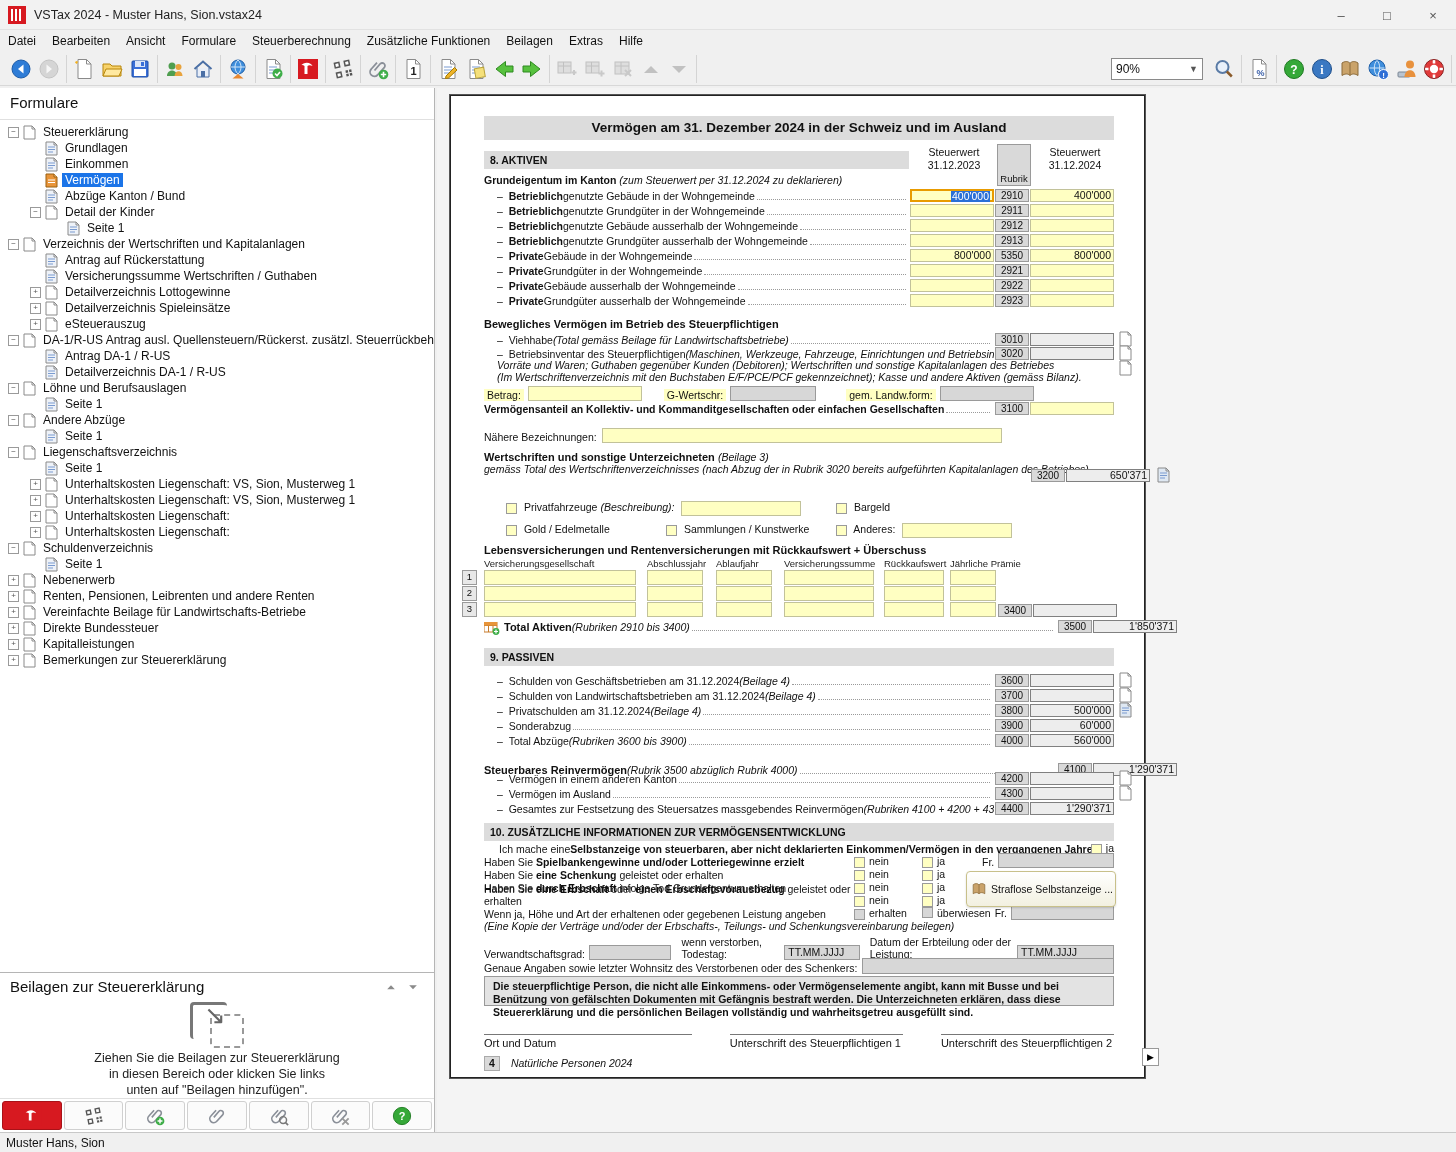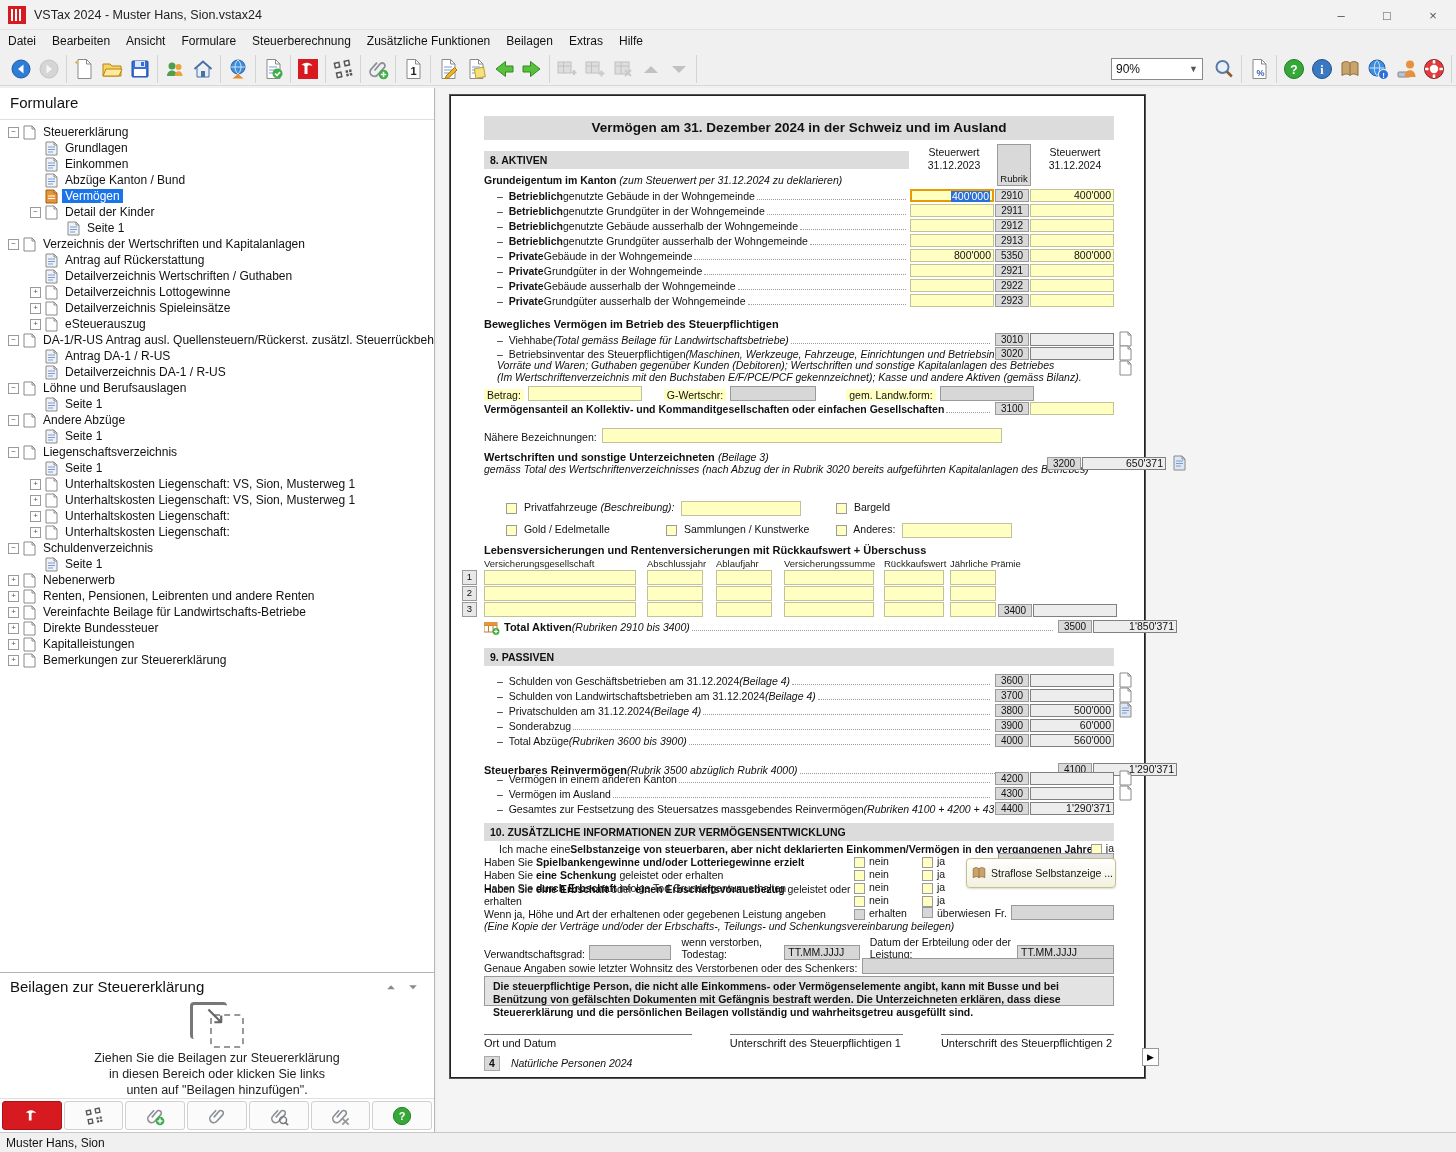--- a/index.html
+++ b/index.html
@@ -405,43 +405,43 @@
         <span class="noexp"></span>
         <span class="ticon">
           <svg width="13" height="15" viewBox="0 0 13 15">
             <path d="M1 1h8l3 3v10H1z" fill="#eef2f8" stroke="#8a8a8a"></path>
             <path d="M9 1v3h3" fill="none" stroke="#8a8a8a"></path>
             <path d="M3 6h7M3 8.5h7M3 11h5" stroke="#7a9bd0"></path>
           </svg>
         </span>
         <span class="tlabel">Einkommen</span>
       </div>
-      <div class="titem" style="padding-left: 30px;">
-        <span class="noexp"></span>
-        <span class="ticon">
-          <svg width="13" height="15" viewBox="0 0 13 15">
-            <path d="M1 1h8l3 3v10H1z" fill="#eef2f8" stroke="#8a8a8a"></path>
-            <path d="M9 1v3h3" fill="none" stroke="#8a8a8a"></path>
-            <path d="M3 6h7M3 8.5h7M3 11h5" stroke="#7a9bd0"></path>
-          </svg>
-        </span>
-        <span class="tlabel">Abzüge Kanton / Bund</span>
-      </div>
       <div class="titem sel" style="padding-left: 30px;">
         <span class="noexp"></span>
         <span class="ticon">
           <svg width="13" height="15" viewBox="0 0 13 15">
             <path d="M1 1h8l3 3v10H1z" fill="#e8953a" stroke="#9a6010"></path>
             <path d="M9 1v3h3" fill="#f5c88a" stroke="#9a6010"></path>
             <path d="M3 7h7M3 9.5h7" stroke="#fff"></path>
           </svg>
         </span>
         <span class="tlabel">Vermögen</span>
       </div>
       <div class="titem" style="padding-left: 30px;">
+        <span class="noexp"></span>
+        <span class="ticon">
+          <svg width="13" height="15" viewBox="0 0 13 15">
+            <path d="M1 1h8l3 3v10H1z" fill="#eef2f8" stroke="#8a8a8a"></path>
+            <path d="M9 1v3h3" fill="none" stroke="#8a8a8a"></path>
+            <path d="M3 6h7M3 8.5h7M3 11h5" stroke="#7a9bd0"></path>
+          </svg>
+        </span>
+        <span class="tlabel">Abzüge Kanton / Bund</span>
+      </div>
+      <div class="titem" style="padding-left: 30px;">
         <span class="exp">−</span>
         <span class="ticon">
           <svg width="13" height="15" viewBox="0 0 13 15">
             <path d="M1 1h8l3 3v10H1z" fill="#fff" stroke="#8a8a8a"></path>
             <path d="M9 1v3h3" fill="none" stroke="#8a8a8a"></path>
           </svg>
         </span>
         <span class="tlabel">Detail der Kinder</span>
       </div>
       <div class="titem" style="padding-left: 52px;">
@@ -478,21 +478,21 @@
       </div>
       <div class="titem" style="padding-left: 30px;">
         <span class="noexp"></span>
         <span class="ticon">
           <svg width="13" height="15" viewBox="0 0 13 15">
             <path d="M1 1h8l3 3v10H1z" fill="#eef2f8" stroke="#8a8a8a"></path>
             <path d="M9 1v3h3" fill="none" stroke="#8a8a8a"></path>
             <path d="M3 6h7M3 8.5h7M3 11h5" stroke="#7a9bd0"></path>
           </svg>
         </span>
-        <span class="tlabel">Detailverzeichnis Wertschriften / Guthaben</span>
+        <span class="tlabel">Versicherungssumme Wertschriften / Guthaben</span>
       </div>
       <div class="titem" style="padding-left: 30px;">
         <span class="exp">+</span>
         <span class="ticon">
           <svg width="13" height="15" viewBox="0 0 13 15">
             <path d="M1 1h8l3 3v10H1z" fill="#fff" stroke="#8a8a8a"></path>
             <path d="M9 1v3h3" fill="none" stroke="#8a8a8a"></path>
           </svg>
         </span>
         <span class="tlabel">Detailverzeichnis Lottogewinne</span>
@@ -989,21 +989,21 @@
     <div class="abs fx" style="top:332px;display:flex;align-items:flex-end;padding-right:112px;box-sizing:border-box;">
       <span>Nähere Bezeichnungen:</span>
       <span class="yf" style="flex:1;height:13px;margin-left:5px;"></span>
     </div>
 
     <div class="abs fx" style="top:355px;">
       <span class="seg-b" style="font-size:11px;">Wertschriften und sonstige Unterzeichneten </span>
       <span class="seg-i">(Beilage 3)</span>
     </div>
     <div class="abs fx seg-i" style="top:367px;">gemäss Total des Wertschriftenverzeichnisses (nach Abzug der in Rubrik 3020 bereits aufgeführten Kapitalanlagen des Betriebes)</div>
-    <div class="abs" style="left:579px;top:360px;width:122px;margin-left:16px;" id="cluster-3200">
+    <div class="abs" style="left:579px;top:372px;width:122px;" id="cluster-3200">
         <div class="frow">
           <span class="frub">3200</span>
           <span class="f24 calc">650'371</span>
           <span class="ficon"><svg width="15" height="16" viewBox="0 0 15 16">
               <path d="M2 1h8l3 3v11H2z" fill="#dfe8f2" stroke="#8a8a8a"></path>
               <path d="M10 1v3h3" fill="none" stroke="#8a8a8a"></path>
               <path d="M4 6h7M4 8.5h7M4 11h5" stroke="#7a9bd0"></path>
             </svg></span>
         </div>
       </div>
@@ -1231,21 +1231,21 @@
         <div class="frow" style="height: 13px; margin-bottom: 0px;">
           <span style="width: 370px; display: inline-block;">Wenn ja, Höhe und Art der erhaltenen oder gegebenen Leistung angeben</span>
           <span style="width: 68px;"><span class="cb gray"></span><span>erhalten</span></span>
           <span style="flex: 1 1 0%; display: flex; align-items: center;">
             <span class="cb gray"></span>
             <span style="margin-right:4px;">überwiesen</span>
             <span style="margin-right:4px;">Fr.</span>
             <span class="gf" style="flex:1;height:13px;"></span>
           </span>
         </div>
-        <div class="abs" style="left: 482px; top: 16px; width: 150px; height: 30px; border: 1px solid rgb(200, 192, 138); border-radius: 4px; background: linear-gradient(rgb(255, 255, 255), rgb(242, 240, 224)); display: flex; align-items: center; padding-left: 4px; box-sizing: border-box; box-shadow: rgba(0, 0, 0, 0.15) 0px 1px 2px;">
+        <div class="abs" style="left: 482px; top: 29px; width: 150px; height: 36px; border: 1px solid rgb(200, 192, 138); border-radius: 4px; background: linear-gradient(rgb(255, 255, 255), rgb(242, 240, 224)); display: flex; align-items: center; padding-left: 4px; box-sizing: border-box; box-shadow: rgba(0, 0, 0, 0.15) 0px 1px 2px;">
           <span style="margin-right:4px;display:flex;">
             <svg width="16" height="16" viewBox="0 0 22 22">
               <path d="M3 5c3-2 6-2 8 .3C13 3 16 3 19 5v12.5c-3-2-6-2-8 0-2-2-5-2-8 0z" fill="#caa36a" stroke="#8a6a3a"></path>
               <path d="M11 5.3v12.2" stroke="#8a6a3a"></path>
             </svg>
           </span>
           <span>Straflose Selbstanzeige ...</span>
         </div>
       </div>
     <div class="abs fx seg-i" style="top:824px;">(Eine Kopie der Verträge und/oder der Erbschafts-, Teilungs- und Schenkungsvereinbarung beilegen)</div>

